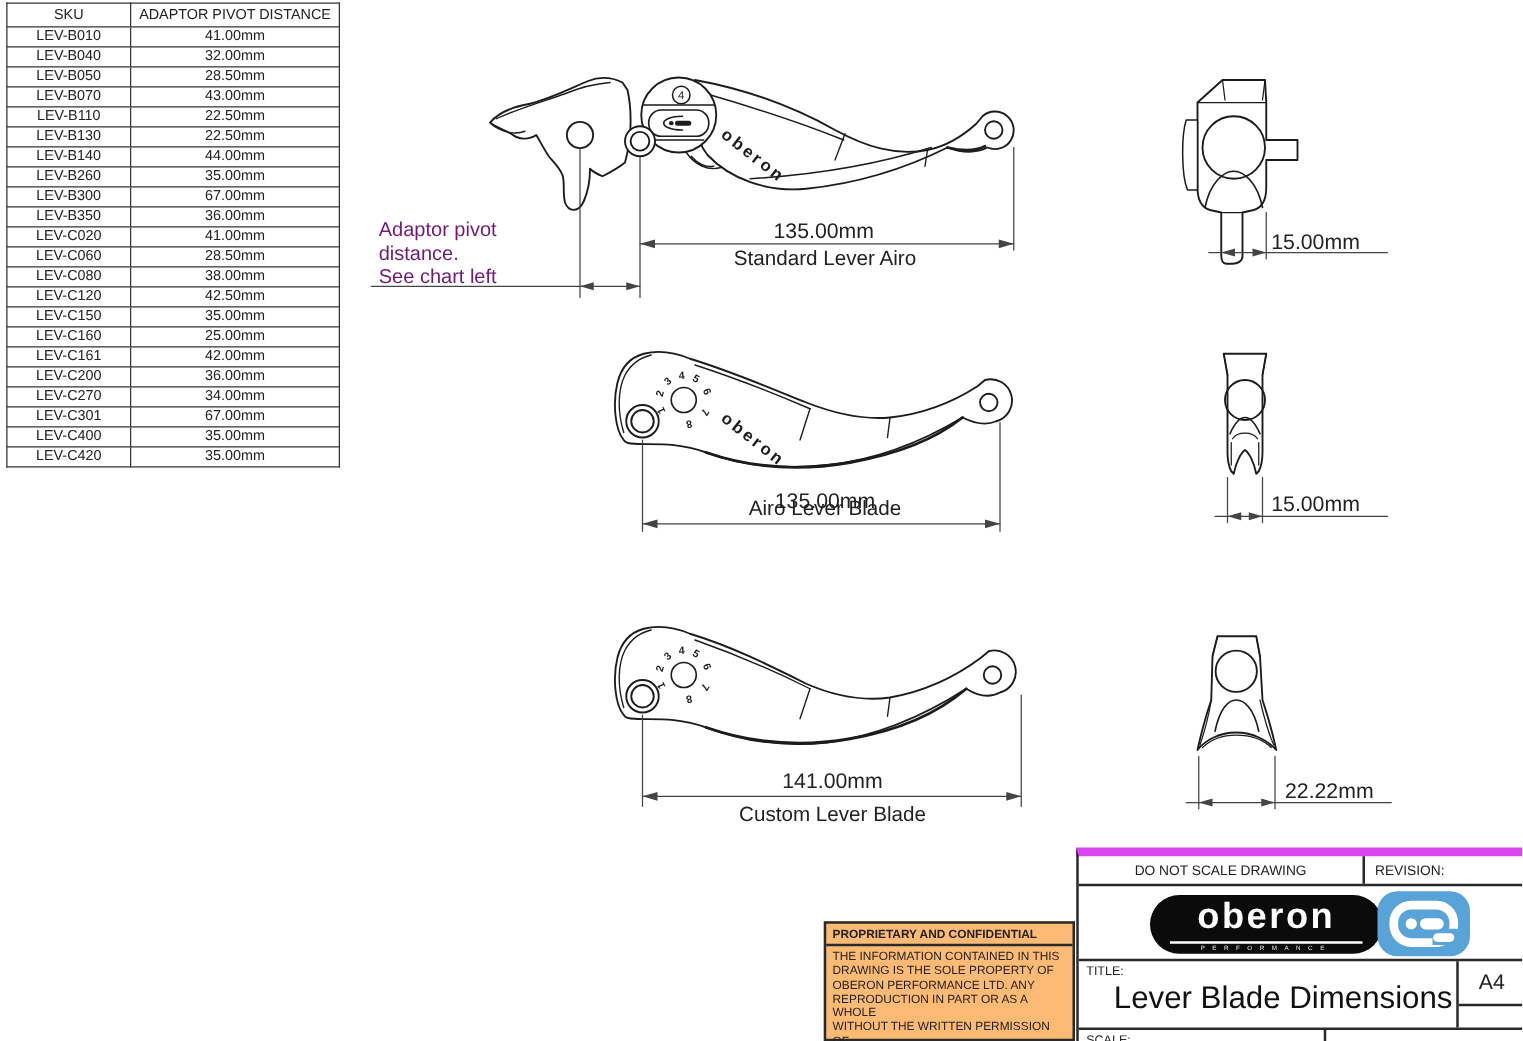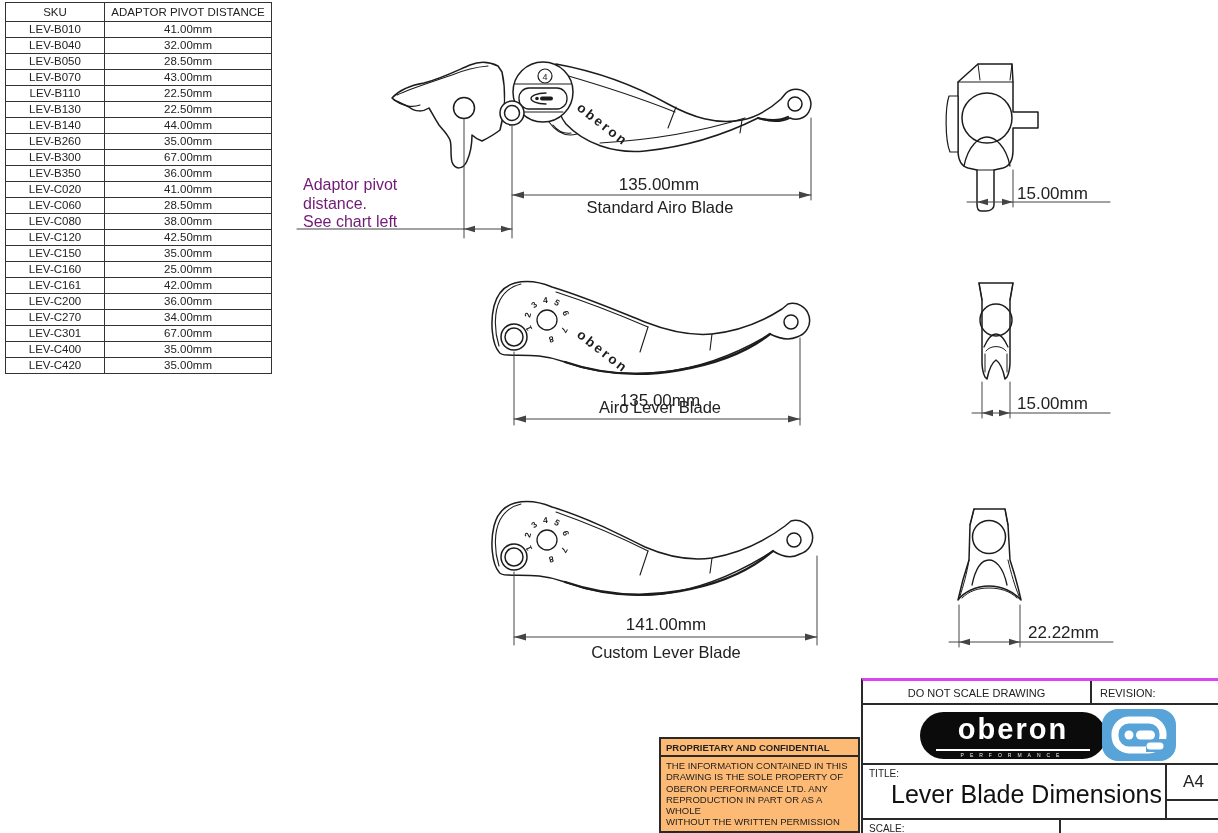--- a/index.html
+++ b/index.html
@@ -13,21 +13,21 @@
   #sku-table th:first-child,#sku-table td:first-child{width:90px;}
   #sku-table th:last-child,#sku-table td:last-child{width:158px;}
   
   .abs{position:absolute;}
   .dim-text{font-size:17px;color:#222;white-space:nowrap;}
   .blade-label{font-size:16.5px;color:#222;text-align:center;white-space:nowrap;}
   .center{text-align:center;}
   .note{font-size:16px;line-height:18.5px;white-space:pre-line;color:#701a75;}
   
   #title-block{position:absolute;left:861px;top:678px;width:357px;height:155px;
-        border-top:3px solid #d946ef;border-left:2px solid #2a2a2a;box-sizing:border-box;}
+        border-top:7px solid #d946ef;border-left:2px solid #2a2a2a;box-sizing:border-box;}
   .tb-row1{position:absolute;left:0;top:0;width:100%;height:24px;border-bottom:2px solid #2a2a2a;box-sizing:border-box;}
   .tb-dns{position:absolute;left:0;top:6px;width:227px;text-align:center;font-size:11px;color:#222;}
   .tb-div1{position:absolute;left:227px;top:0;height:22px;border-left:2px solid #2a2a2a;}
   .tb-rev{position:absolute;left:237px;top:6px;font-size:11px;color:#222;}
   .tb-logo-row{position:absolute;left:0;top:24px;width:100%;height:60px;border-bottom:2px solid #2a2a2a;box-sizing:border-box;}
   .tb-title-row{position:absolute;left:0;top:84px;width:100%;height:55px;border-bottom:2px solid #2a2a2a;box-sizing:border-box;}
   .tb-title-label{position:absolute;left:6px;top:3px;font-size:10px;color:#222;}
   .tb-title{position:absolute;left:28px;top:15px;font-size:25px;color:#111;white-space:nowrap;}
   .tb-a4-box{position:absolute;left:302px;top:0;width:55px;height:53px;border-left:2px solid #2a2a2a;box-sizing:border-box;}
   .tb-a4-cell{width:100%;height:36px;border-bottom:2px solid #2a2a2a;box-sizing:border-box;
@@ -303,21 +303,21 @@
         <polygon points="1020,642 1009,638.8 1009,645.2" fill="#444" stroke="none"></polygon>
       </g>
     </g>
   </svg>
 
   <div class="abs note" style="left:303px;top:176px;width:175px;">Adaptor pivot
 distance.
 See chart left</div>
 
   <div class="abs dim-text center" style="left:559px;top:175px;width:200px;">135.00mm</div>
-  <div class="abs blade-label" style="left:535px;top:198px;width:250px;">Standard Airo Blade</div>
+  <div class="abs blade-label" style="left:535px;top:198px;width:250px;">Standard Lever Airo</div>
 
   <div class="abs dim-text center" style="left:560px;top:391px;width:200px;">135.00mm</div>
   <div class="abs blade-label" style="left:535px;top:398px;width:250px;">Airo Lever Blade</div>
 
   <div class="abs dim-text center" style="left:566px;top:615px;width:200px;">141.00mm</div>
   <div class="abs blade-label" style="left:541px;top:643px;width:250px;">Custom Lever Blade</div>
 
   <div class="abs dim-text" style="left:1017px;top:184px;">15.00mm</div>
   <div class="abs dim-text" style="left:1017px;top:394px;">15.00mm</div>
   <div class="abs dim-text" style="left:1028px;top:623px;">22.22mm</div>

